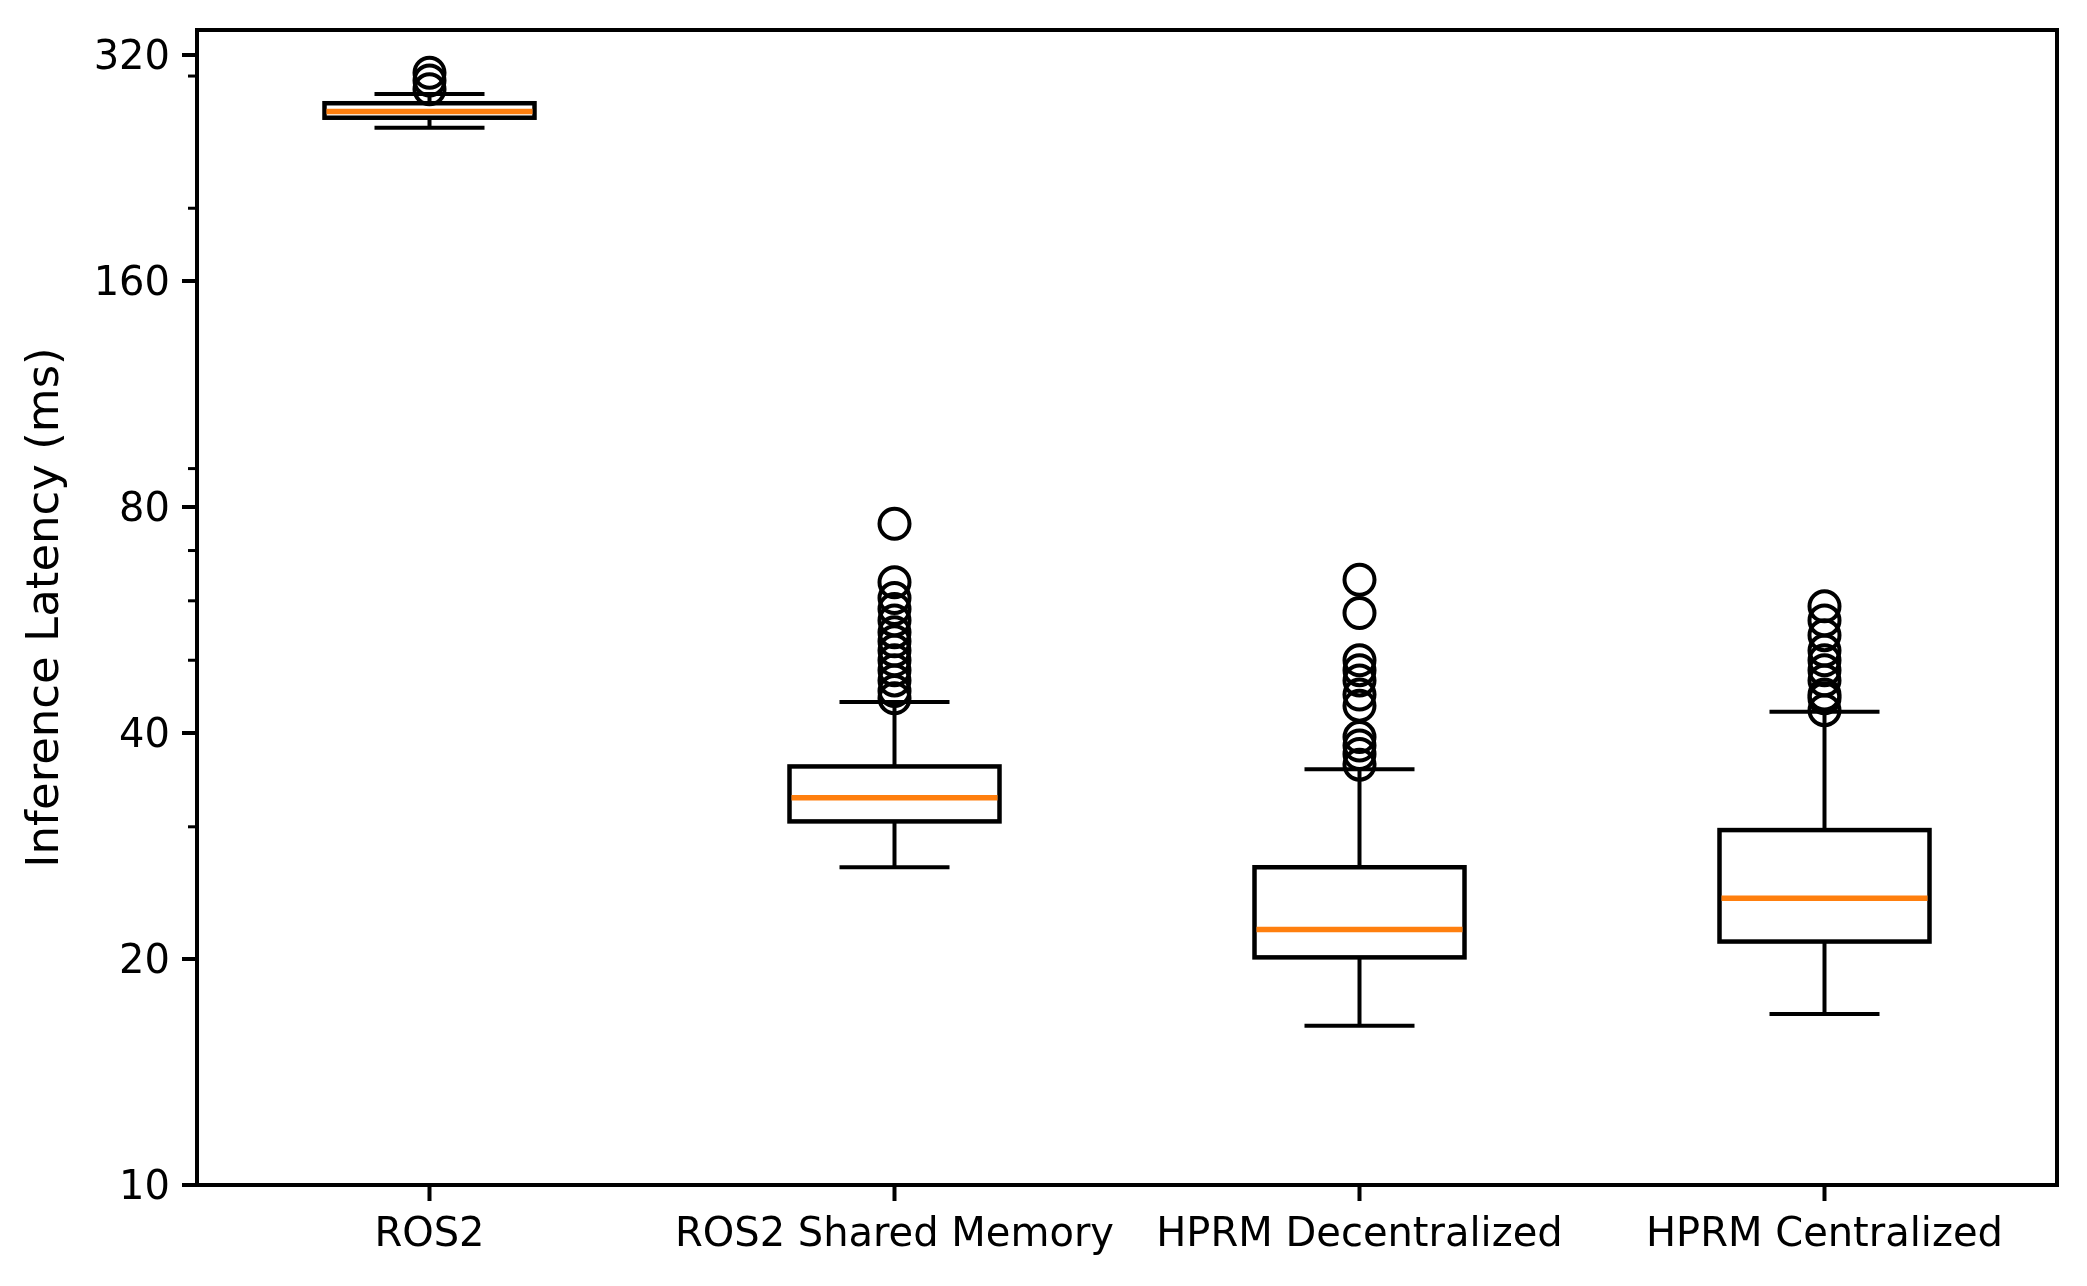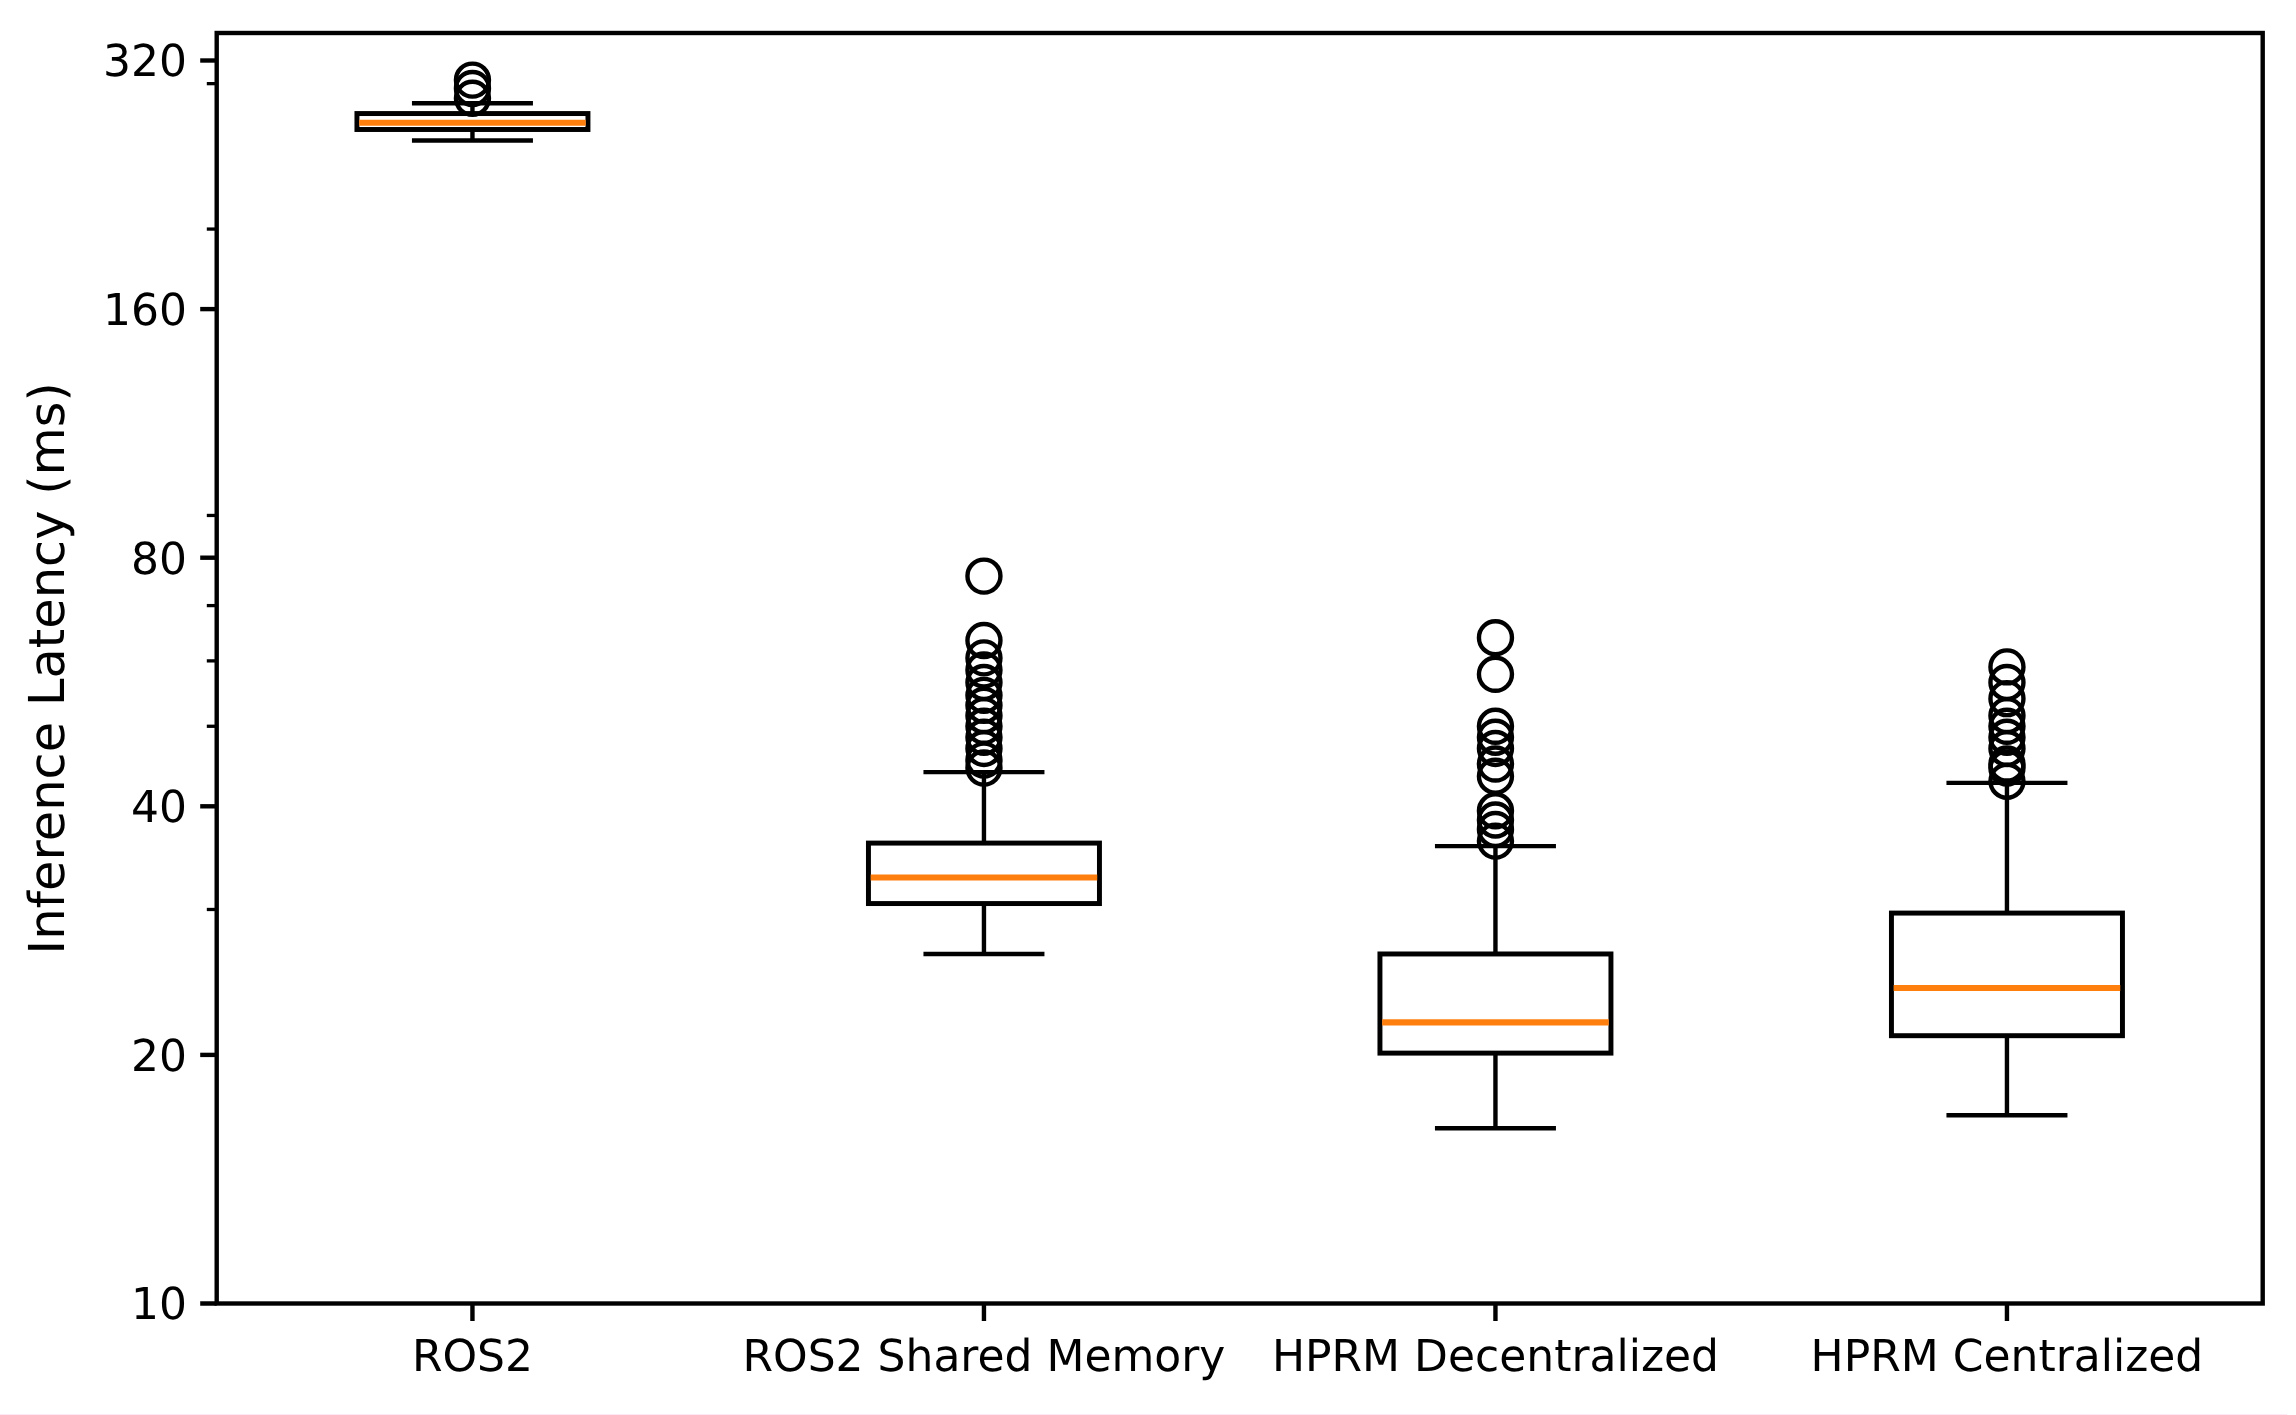--- a/index.html
+++ b/index.html
@@ -4,21 +4,21 @@
 <style>
   html, body {
     margin: 0;
     padding: 0;
     background: #ffffff;
     font-family: "DejaVu Sans", "Liberation Sans", sans-serif;
   }
   .figure {
     width: 2087px;
     height: 1286px;
-    background: #f9a8d4;
+    background: #1d4ed8;
     position: relative;
     overflow: hidden;
   }
   svg { display: block; }
   text {
     font-family: "DejaVu Sans", "Liberation Sans", sans-serif;
     fill: #000000;
   }
   .tick-label  { font-size: 40px; }
   .axis-title  { font-size: 45px; }

